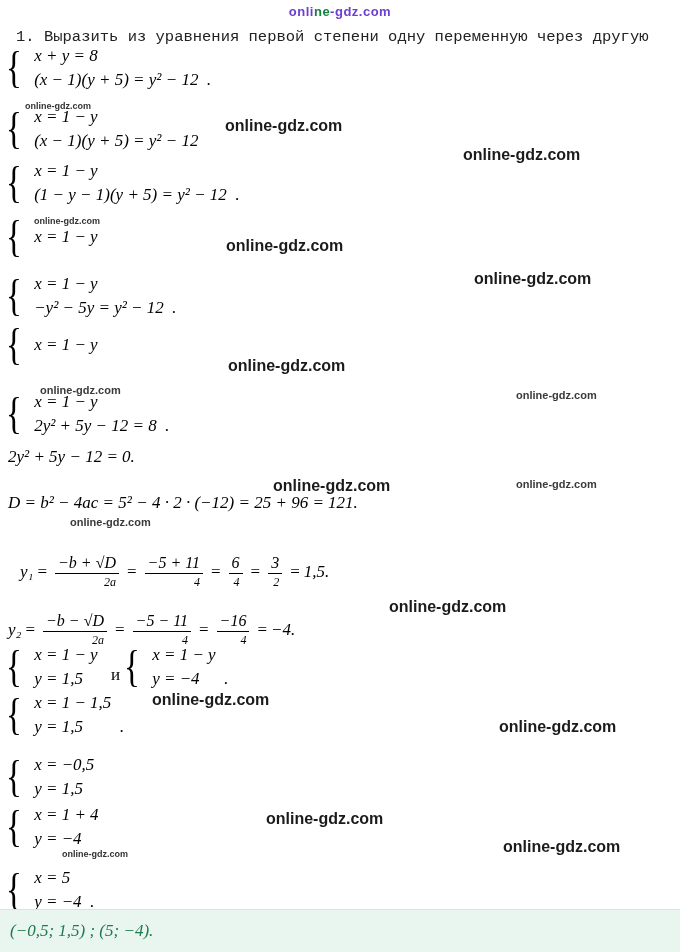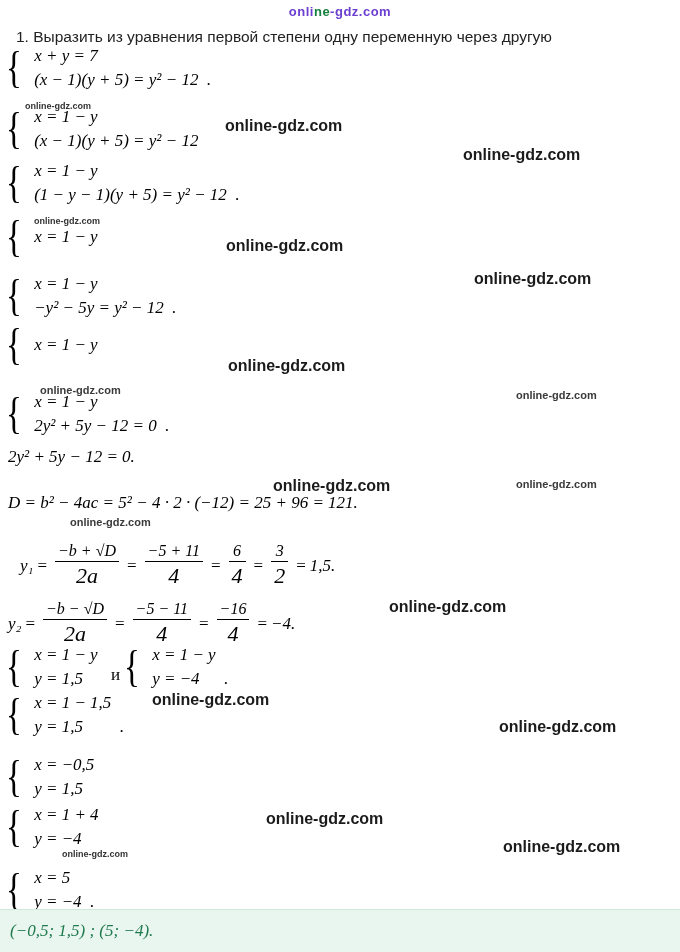--- a/index.html
+++ b/index.html
@@ -31,21 +31,21 @@
   }
   .top-logo .mid { color: #15803d; }
 
   
   .task-heading {
     position: absolute;
     top: 28px;
     left: 16px;
     width: 650px;
     font-size: 15.5px;
-    font-family: Liberation Sans, sans-serif;
+    font-family: Liberation Mono, monospace;
     color: #222;
     white-space: nowrap;
     overflow: hidden;
   }
   .task-heading .num { font-weight: normal; }
 
   
   .math {
     position: absolute;
     font-family: "Liberation Serif", serif;
@@ -91,32 +91,33 @@
     padding-left: 8px;
     padding-bottom: 2px;
   }
 
   
   .frac {
     display: inline-block;
     vertical-align: middle;
     text-align: center;
     font-style: italic;
-    margin: 0 4px;
+    margin: 12px 4px;
   }
   .frac .num-part {
     display: block;
     padding: 0 3px 1px 3px;
     border-bottom: 1.2px solid #000;
     font-size: 16px;
   }
   .frac .den-part {
     display: block;
     padding: 1px 3px 0 3px;
-    font-size: 22px;
+    font-size: 12px;
+    text-align: right;
   }
 
   .eqrow {
     position: absolute;
     font-family: "Liberation Serif", serif;
     font-style: italic;
     font-size: 17px;
     white-space: nowrap;
     display: flex;
     align-items: center;
@@ -163,21 +164,21 @@
 </div>
 
 <div class="task-heading">
   <span class="num">1.</span>
   <span>Выразить из уравнения первой степени одну переменную через другую</span>
 </div>
 
 <div class="system" style="top:44px; left:6px;">
   <div class="brace">{</div>
   <div class="sys-lines">
-    <div class="sys-line">x + y = 7</div>
+    <div class="sys-line">x + y = 8</div>
     <div class="sys-line">(x − 1)(y + 5) = y² − 12</div>
   </div>
   <div class="dot-after">.</div>
 </div>
 
 <div class="system" style="top:105px; left:6px;">
   <div class="brace">{</div>
   <div class="sys-lines">
     <div class="sys-line">x = 1 − y</div>
     <div class="sys-line">(x − 1)(y + 5) = y² − 12</div>
@@ -216,21 +217,21 @@
   <div class="sys-lines">
     <div class="sys-line">x = 1 − y</div>
   </div>
   <div class="dot-after"></div>
 </div>
 
 <div class="system" style="top:390px; left:6px;">
   <div class="brace">{</div>
   <div class="sys-lines">
     <div class="sys-line">x = 1 − y</div>
-    <div class="sys-line">2y² + 5y − 12 = 0</div>
+    <div class="sys-line">2y² + 5y − 12 = 8</div>
   </div>
   <div class="dot-after">.</div>
 </div>
 
 <div class="math" style="top:448px; left:8px;">2y² + 5y − 12 = 0.</div>
 
 <div class="math" style="top:494px; left:8px;text-align:center;">D = b² − 4ac = 5² − 4 · 2 · (−12) = 25 + 96 = 121.</div>
 
 <div class="eqrow" style="top:542px; left:20px;">
   <span>y₁</span>

